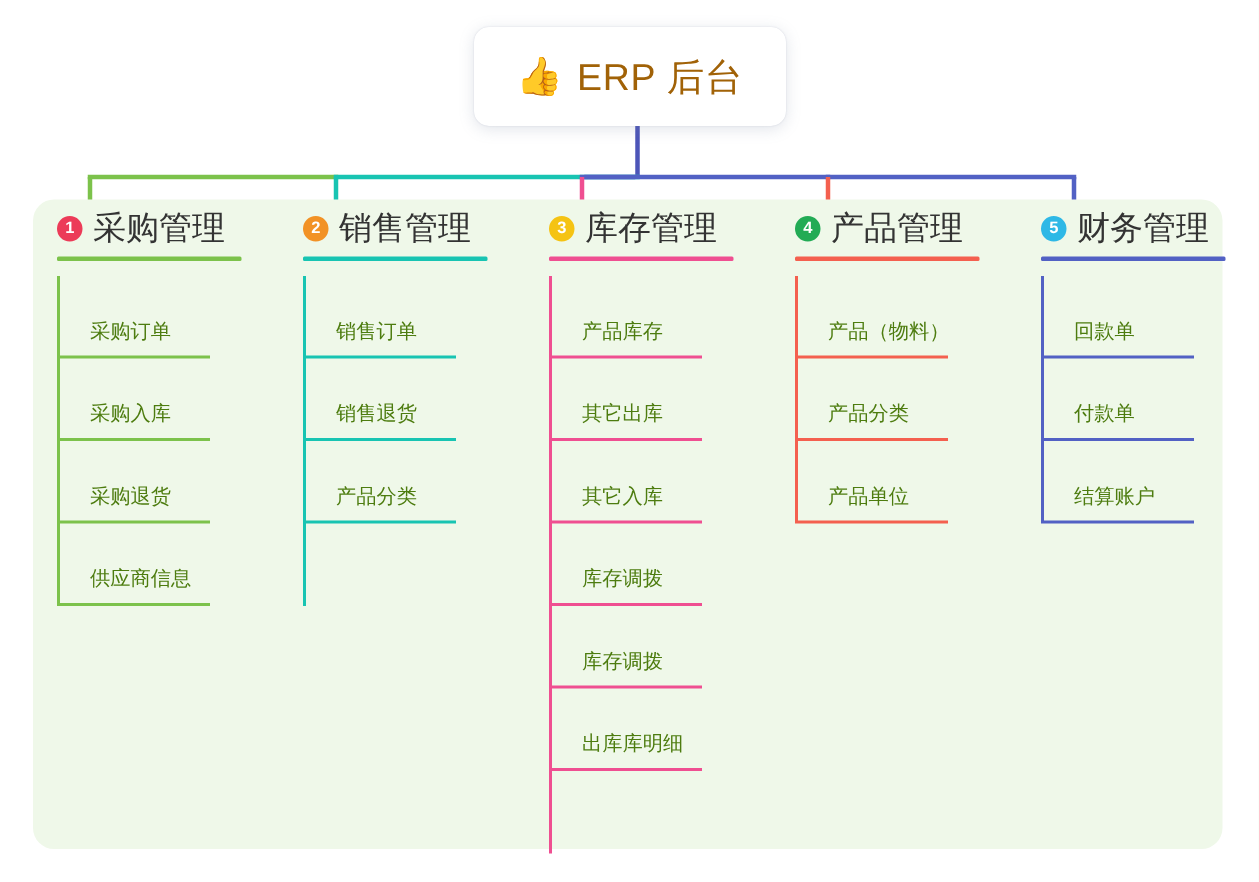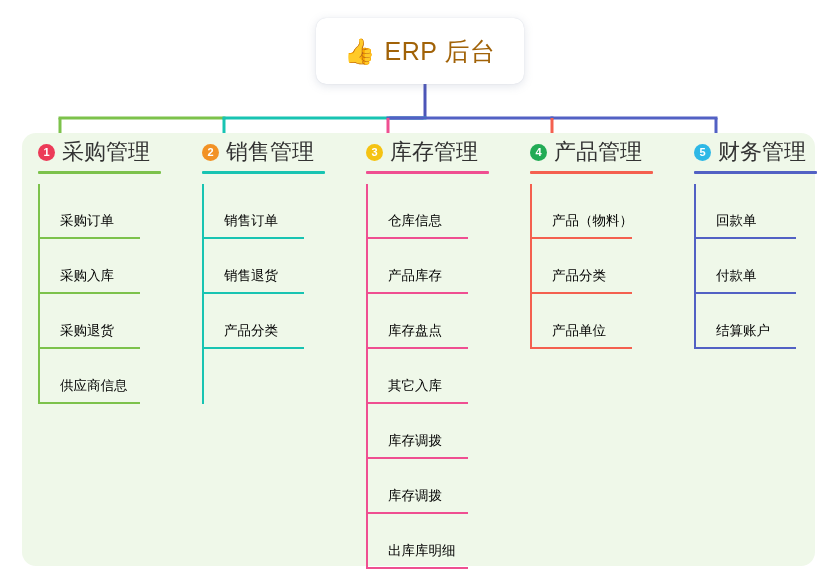--- a/index.html
+++ b/index.html
@@ -133,21 +133,21 @@
     position: relative;
     height: 55px;
     box-sizing: border-box;
     padding-left: 22px;
   }
   .item-label {
     position: absolute;
     left: 22px;
     bottom: 9px;
     font-size: 13.5px;
-    color: #000000;
+    color: #4d7c0f;
     white-space: nowrap;
   }
   .item-rule {
     position: absolute;
     left: 2px;
     bottom: 0;
     width: 100px;
     height: 1.6px;
   }
 </style>
@@ -228,29 +228,25 @@
       </div>
       <div class="column">
         <div class="col-header">
           <span class="badge" style="background: rgb(245, 195, 19);">3</span>
           <span class="col-title">库存管理</span>
           <div class="header-rule" style="background: rgb(239, 79, 145);"></div>
         </div>
         <div class="items">
           <div class="spine" style="background: rgb(239, 79, 145); height: 385px;"></div>
           <div class="item">
-            <span class="item-label">仓库信息</span>
-            <div class="item-rule" style="background: rgb(239, 79, 145);"></div>
-          </div>
-          <div class="item">
             <span class="item-label">产品库存</span>
             <div class="item-rule" style="background: rgb(239, 79, 145);"></div>
           </div>
           <div class="item">
-            <span class="item-label">库存盘点</span>
+            <span class="item-label">其它出库</span>
             <div class="item-rule" style="background: rgb(239, 79, 145);"></div>
           </div>
           <div class="item">
             <span class="item-label">其它入库</span>
             <div class="item-rule" style="background: rgb(239, 79, 145);"></div>
           </div>
           <div class="item">
             <span class="item-label">库存调拨</span>
             <div class="item-rule" style="background: rgb(239, 79, 145);"></div>
           </div>

